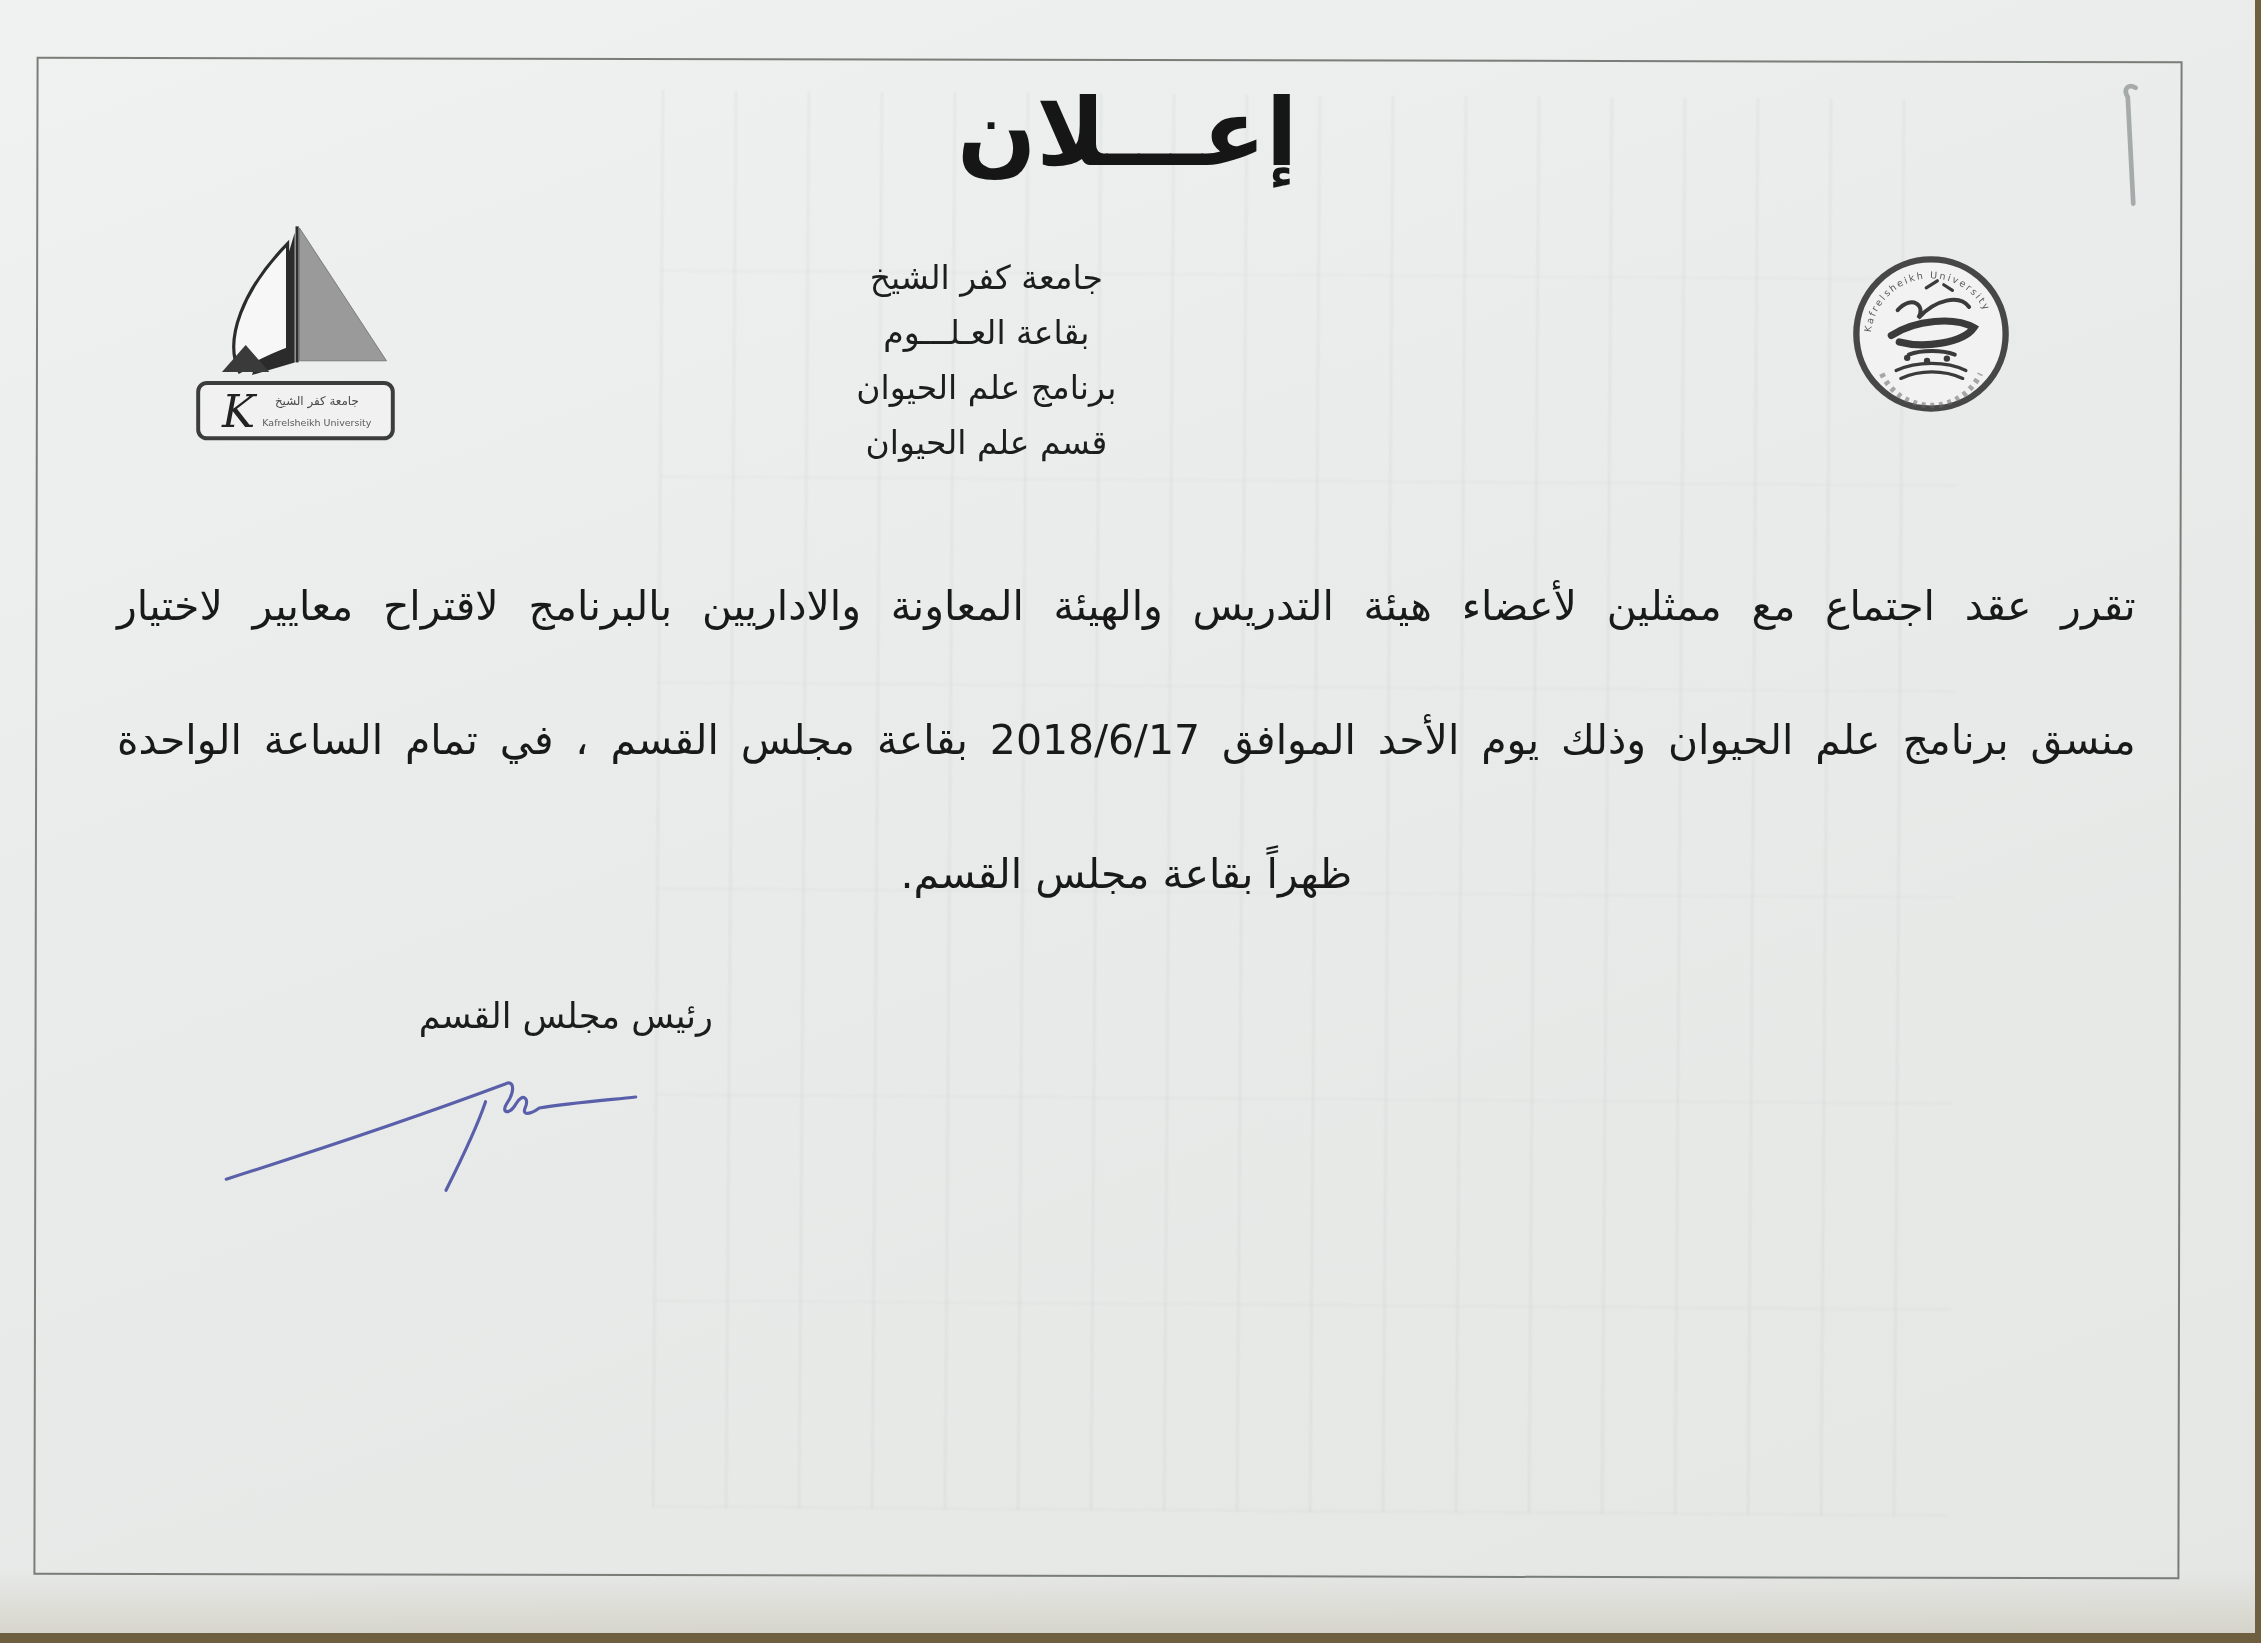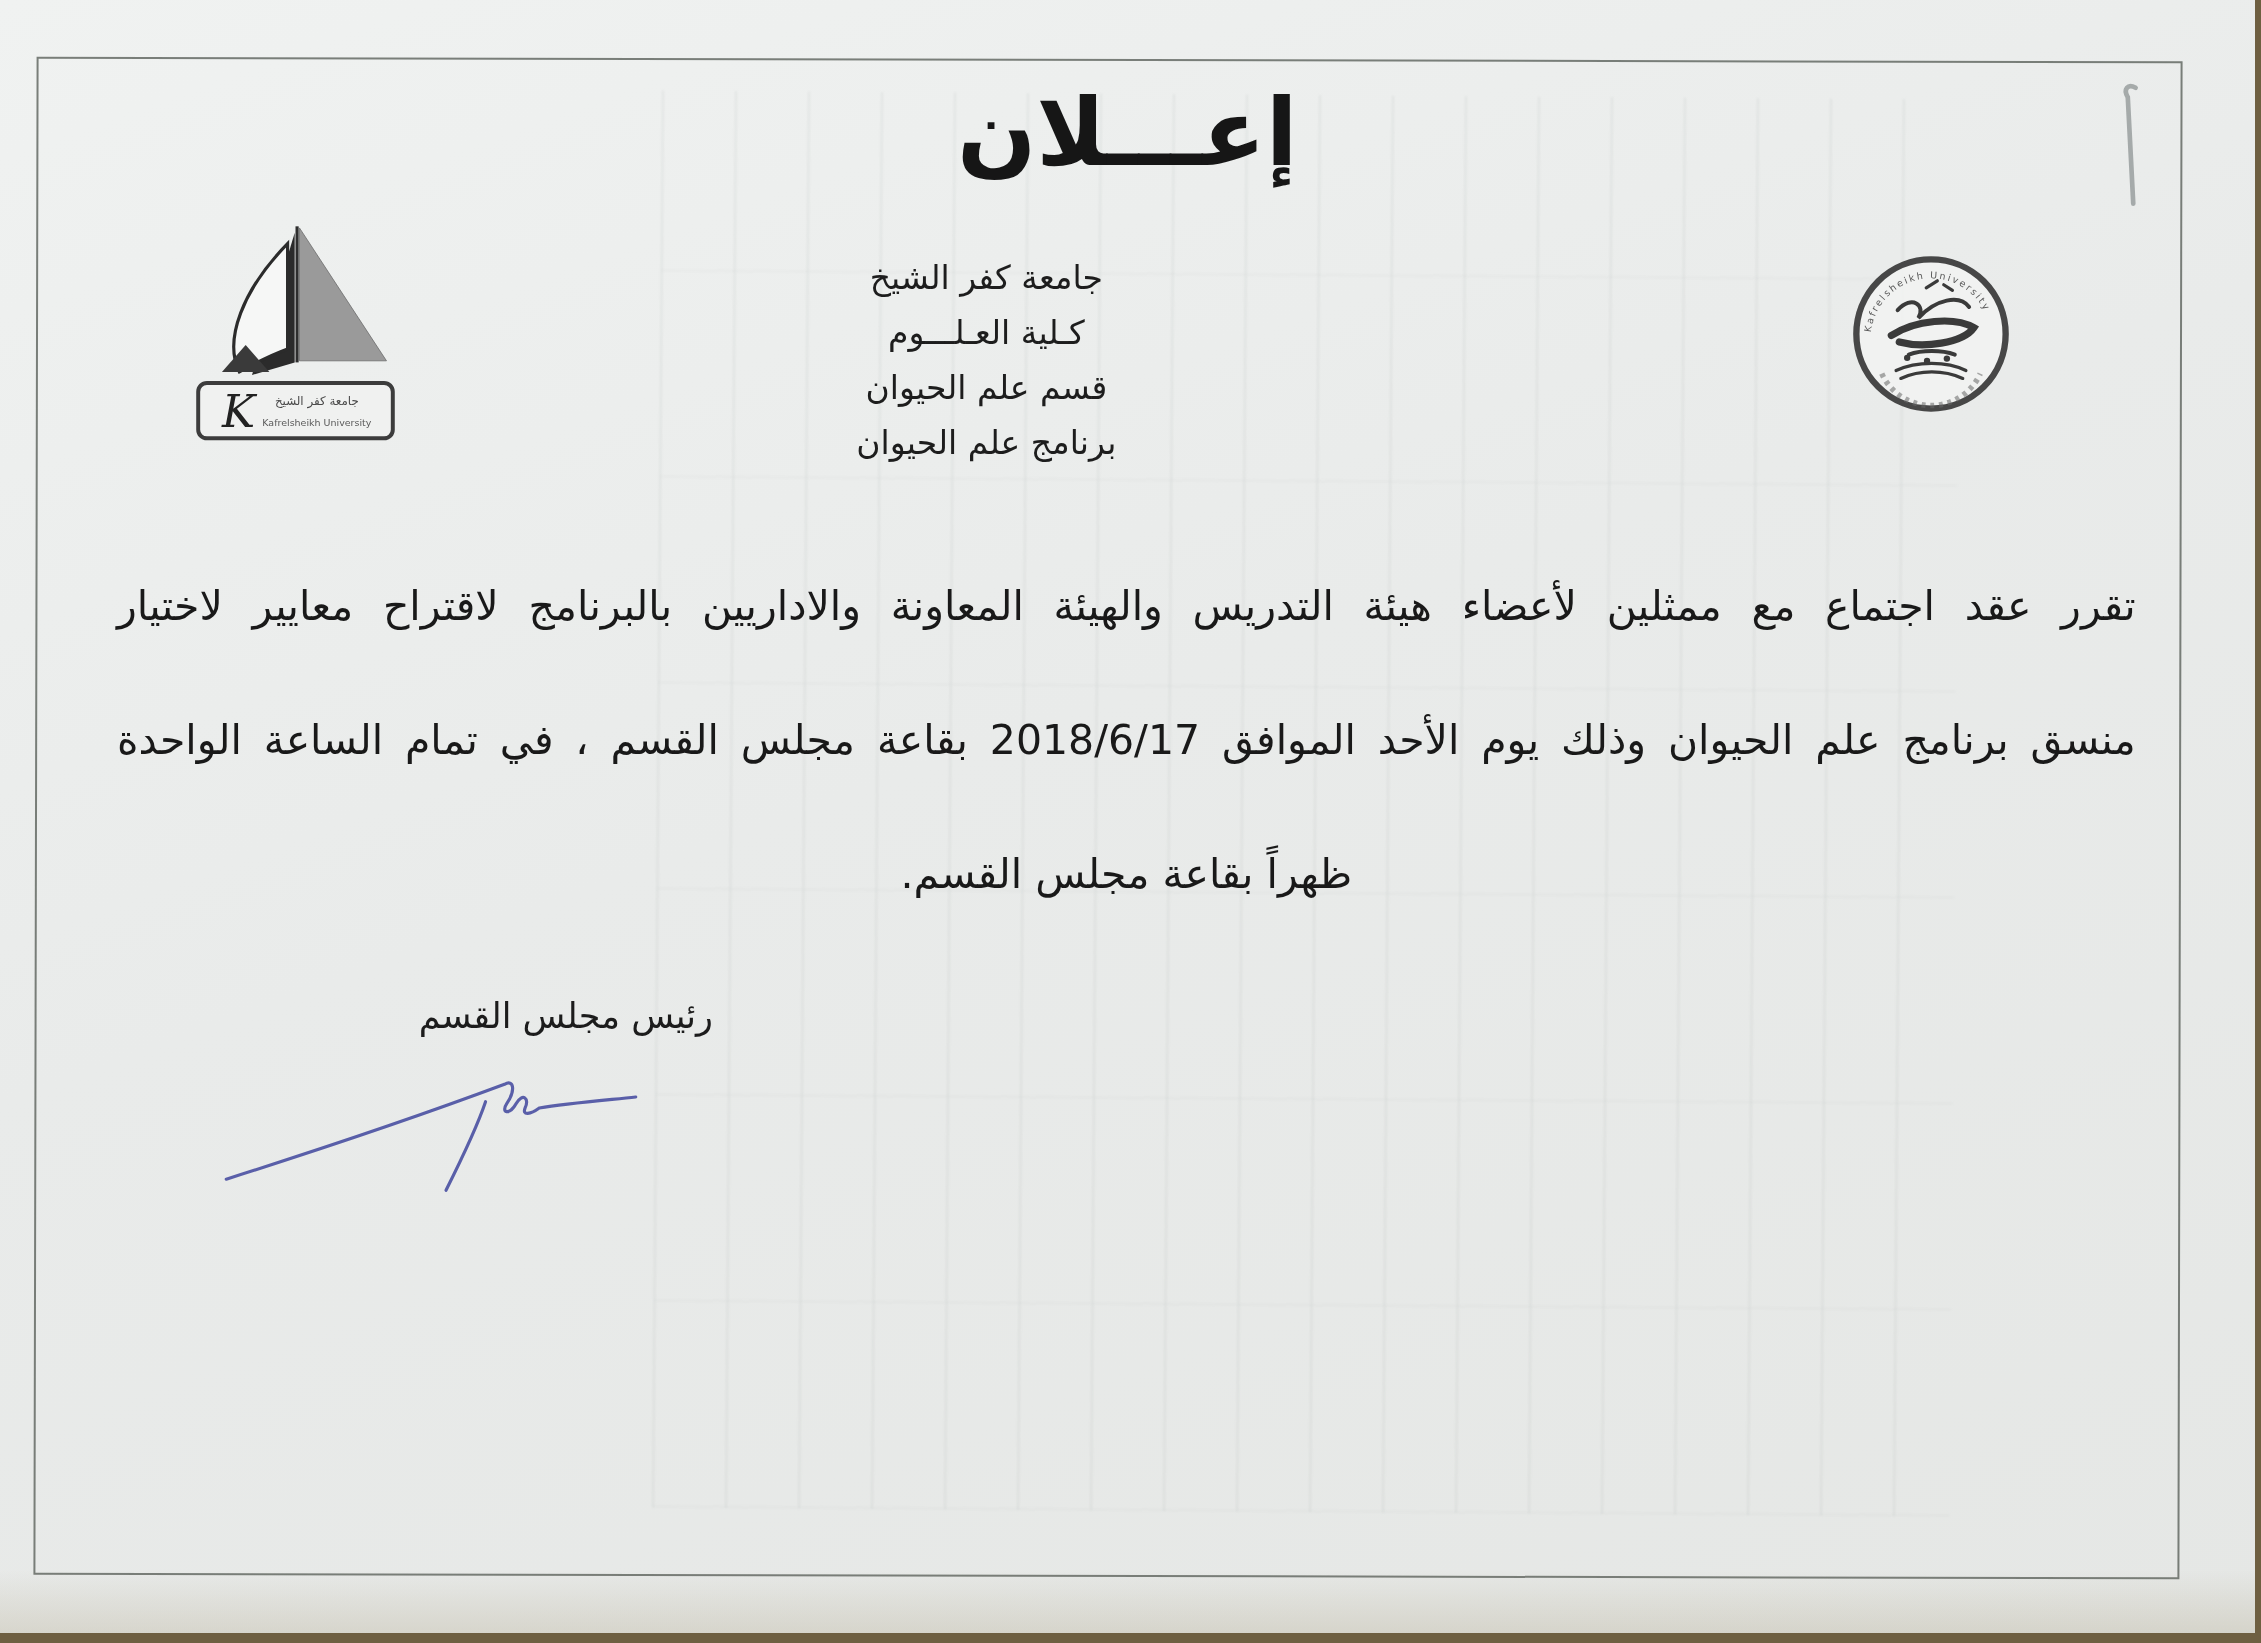--- a/index.html
+++ b/index.html
@@ -69,23 +69,23 @@
 <div class="screen">
   <div class="paper">
 
     <div class="frame"></div>
     <div class="bleed"></div>
 
     <div class="title">إعـــلان</div>
 
     <div class="org">
       <div>جامعة كفر الشيخ</div>
-      <div>كـلية العـلـــوم</div>
+      <div>بقاعة العـلـــوم</div>
+      <div>برنامج علم الحيوان</div>
       <div>قسم علم الحيوان</div>
-      <div>برنامج علم الحيوان</div>
     </div>
 
     <svg class="uni-logo" viewBox="0 0 302 292">
       <line x1="153" y1="8" x2="153" y2="180" stroke="#2e2e2e" stroke-width="4"></line>
       <polygon points="156,10 266,178 156,178" fill="#9a9a9a" stroke="#6a6a6a" stroke-width="1"></polygon>
       <polygon points="150,16 150,180 96,196" fill="#2b2b2b"></polygon>
       <path d="M141,30 C84,88 60,152 80,192 C98,182 122,170 141,163 Z" fill="#f6f7f6" stroke="#2b2b2b" stroke-width="4"></path>
       <polygon points="88,158 118,192 58,192" fill="#3a3a3a"></polygon>
       <rect x="28" y="206" width="246" height="70" rx="11" fill="#f0f1f0" stroke="#3c3c3c" stroke-width="5"></rect>
       <text x="58" y="262" font-family="DejaVu Serif, serif" font-style="italic" font-size="56" fill="#222">K</text>

